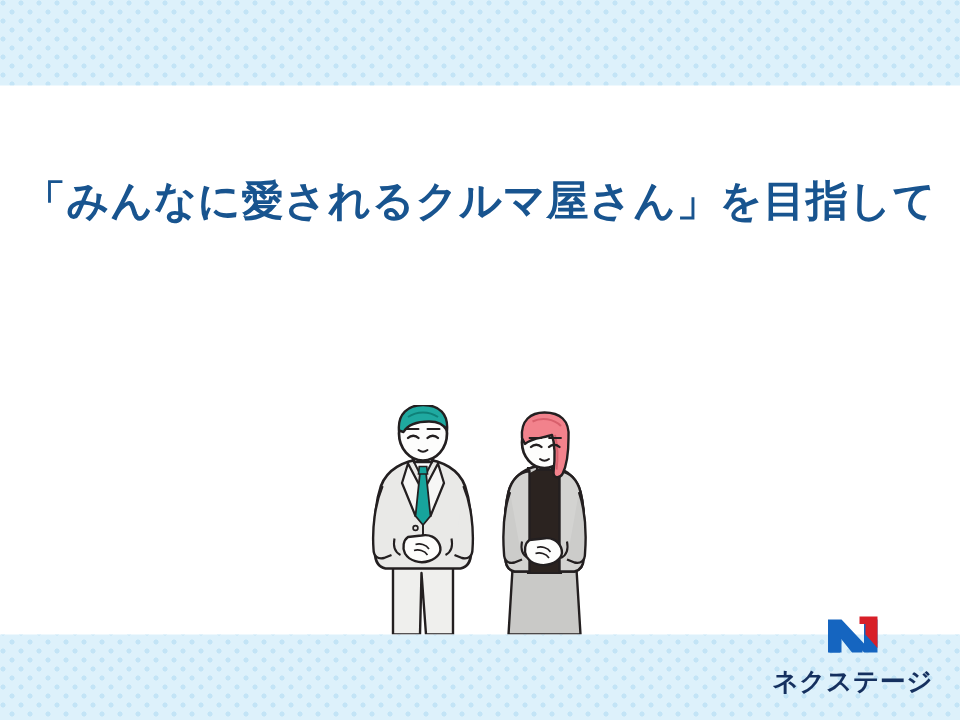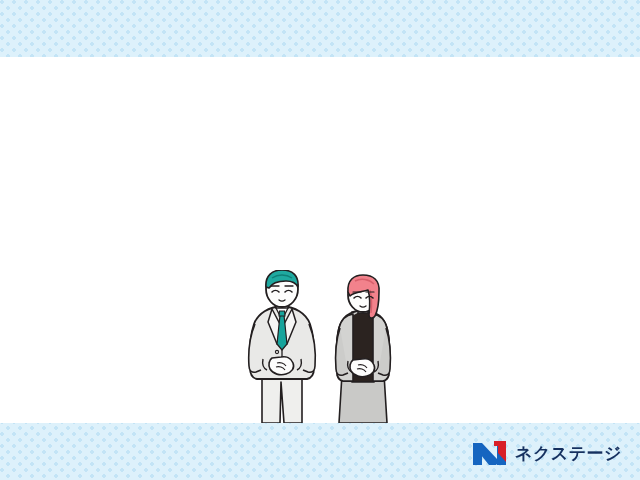--- a/index.html
+++ b/index.html
@@ -78,20 +78,21 @@
   }
 
   
   #logo {
     position: absolute;
     right: 18px;
     bottom: 14px;
     display: flex;
     align-items: center;
     gap: 7px;
+    flex-direction: column;
   }
   #logo-mark {
     width: 36px;
     height: 26px;
     flex: 0 0 auto;
   }
   #logo-text {
     font-family: "DejaVu Sans", "Liberation Sans", sans-serif;
     font-weight: 700;
     font-size: 17px;
@@ -101,20 +102,21 @@
   }
 </style>
 </head>
 <body>
 
 <div id="slide">
 
   <div id="panel">
 
     <div id="headline">
+      <span id="line1">「みんなに愛されるクルマ屋さん」を目指して</span>
     </div>
 
     <svg id="illustration" viewBox="0 0 180 153" xmlns="http://www.w3.org/2000/svg">
 
       <g>
 
         <path d="M26 104 L26 153 L44 153 L45 112 L48 153 L66 153 L66 104 Z" fill="#efefed" stroke="#231f20" stroke-width="1.6" stroke-linejoin="round"></path>
 
         <path d="M46 36
                  C 33 37, 22 43, 18 54

